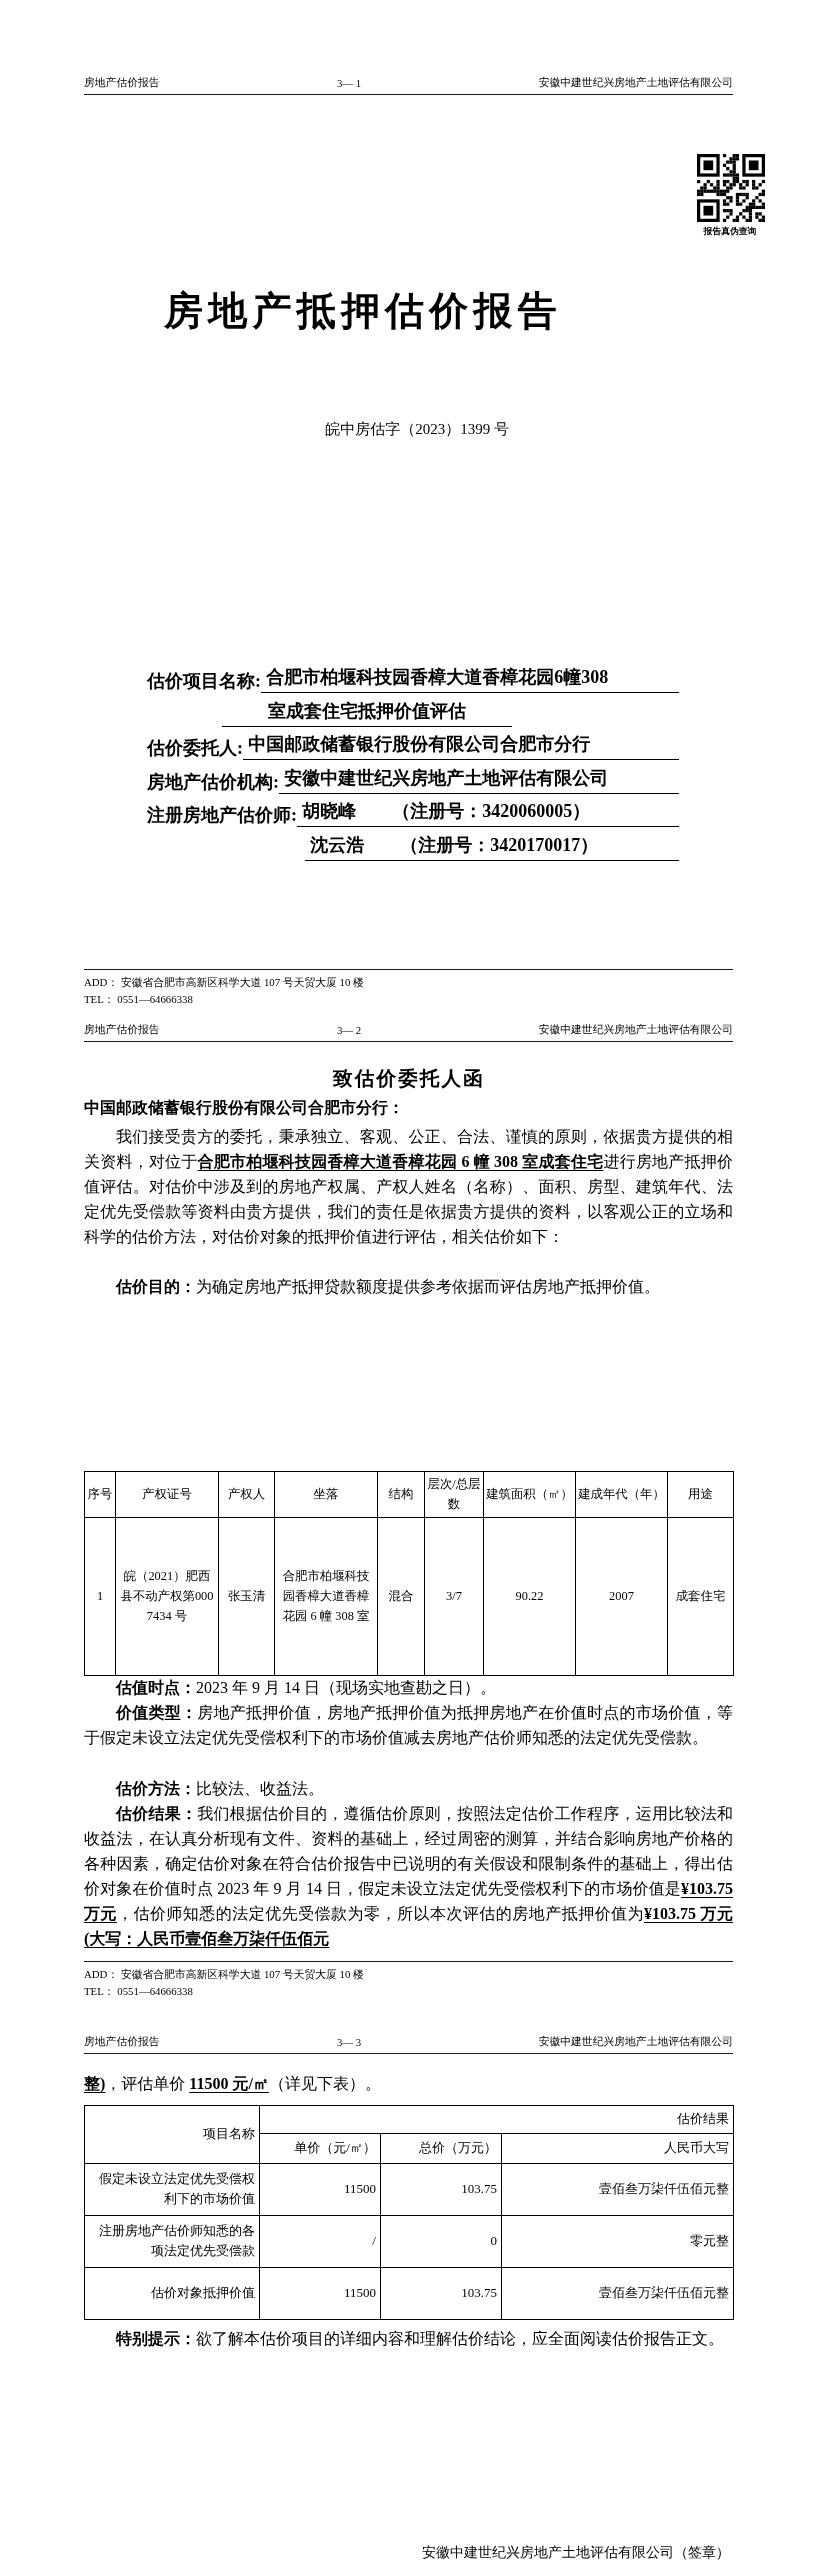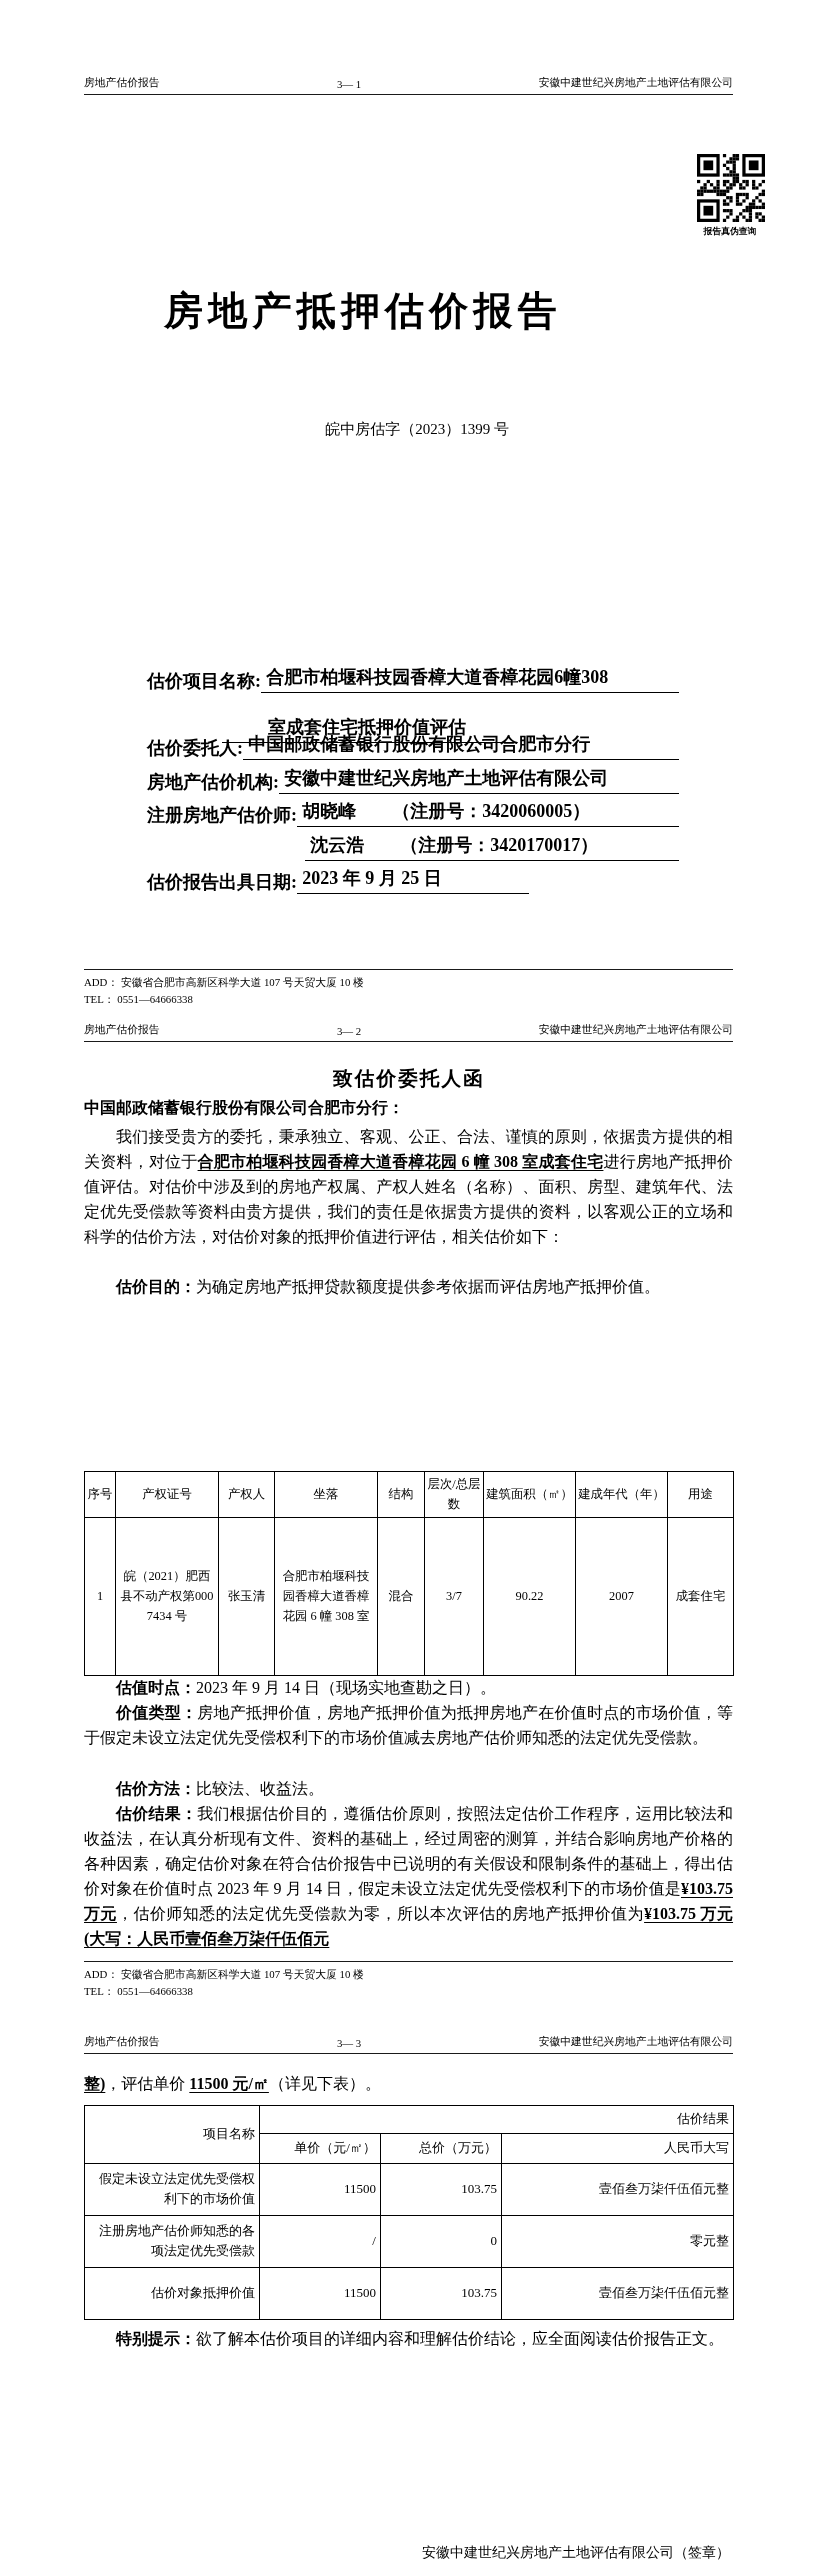--- a/index.html
+++ b/index.html
@@ -4,21 +4,21 @@
 <style>
   * { margin:0; padding:0; box-sizing:border-box; }
   html, body { background:#ffffff; }
   .doc {
     position:relative; width:818px; height:3300px; margin:0 auto;
     background:#ffffff; color:#000;
     font-family:"Liberation Serif","DejaVu Serif",serif;
   }
   .pghead {
     position:absolute; left:84px; width:649px;
-    display:flex; justify-content:space-between; align-items:flex-end;
+    display:flex; justify-content:space-between; align-items:center;
     font-size:10.8px; padding-bottom:4.1px; border-bottom:1px solid #1a1a1a;
   }
   .pgfoot {
     position:absolute; left:84px; width:649px;
     font-size:10.8px; line-height:17px;
     border-top:1px solid #1a1a1a; padding-top:4.1px;
   }
   .qr { position:absolute; left:697px; top:154px; width:68px; height:68px; }
   .qrcap { position:absolute; left:689px; top:226px; width:82px; text-align:center; font-size:8.8px; font-weight:700; }
   .title { position:absolute; left:0; top:284px; width:726px; text-align:center; font-size:39px; font-weight:700; letter-spacing:5.2px; }
@@ -194,41 +194,37 @@
   </div>
   <div class="qrcap">报告真伪查询</div>
 
   <div class="title">房地产抵押估价报告</div>
   <div class="docnum">皖中房估字（2023）1399 号</div>
 
   <div class="frow" style="top:666px; width:532px">
     <span class="flabel">估价项目名称:</span>
     <span class="fline fgrow">合肥市柏堰科技园香樟大道香樟花园6幢308</span>
   </div>
-  <div class="frow" style="top:716px; left:222px">
+  <div class="frow" style="top:700px; left:222px">
     <span class="fline" style="padding:0 46px 3.1px 46px">室成套住宅抵押价值评估</span>
   </div>
   <div class="frow" style="top:733px; width:532px">
     <span class="flabel">估价委托人:</span>
     <span class="fline fgrow">中国邮政储蓄银行股份有限公司合肥市分行</span>
   </div>
   <div class="frow" style="top:767px; width:532px">
     <span class="flabel">房地产估价机构:</span>
     <span class="fline fgrow">安徽中建世纪兴房地产土地评估有限公司</span>
   </div>
   <div class="frow" style="top:800px; width:532px">
     <span class="flabel">注册房地产估价师:</span>
     <span class="fline fgrow"><span>胡晓峰</span><span class="fgap"></span><span>（注册号：3420060005）</span></span>
   </div>
   <div class="frow" style="top:834px; left:305px; width:374px">
     <span class="fline fgrow"><span>沈云浩</span><span class="fgap"></span><span>（注册号：3420170017）</span></span>
-  </div>
-  <div class="frow" style="top:867px; width:382px">
-    <span class="flabel">估价报告出具日期:</span>
-    <span class="fline fgrow">2023 年 9 月 25 日</span>
   </div>
 
   <div class="pgfoot" style="top:969px">
     <div>ADD：  安徽省合肥市高新区科学大道 107 号天贸大厦 10 楼</div>
     <div>TEL：  0551—64666338</div>
   </div>
 
   <div class="pghead" style="top:1023px">
     <span>房地产估价报告</span>
     <span>3—  2</span>

